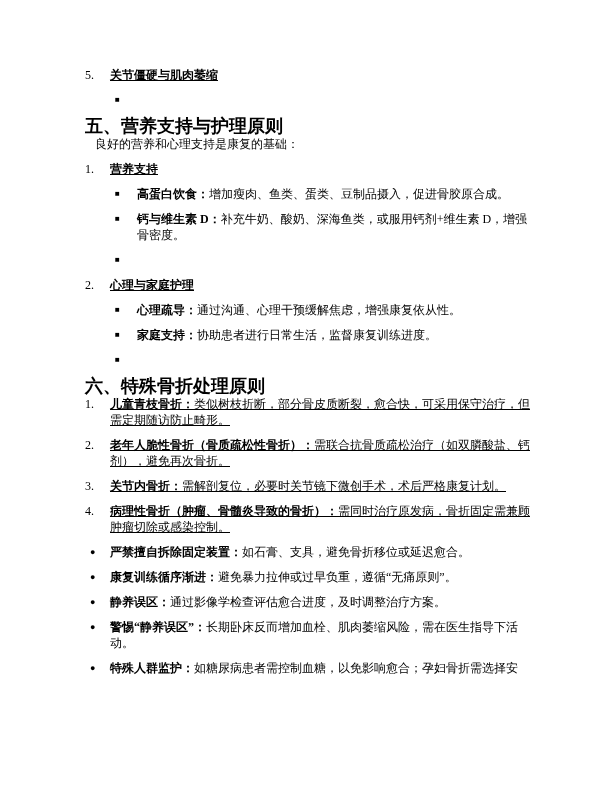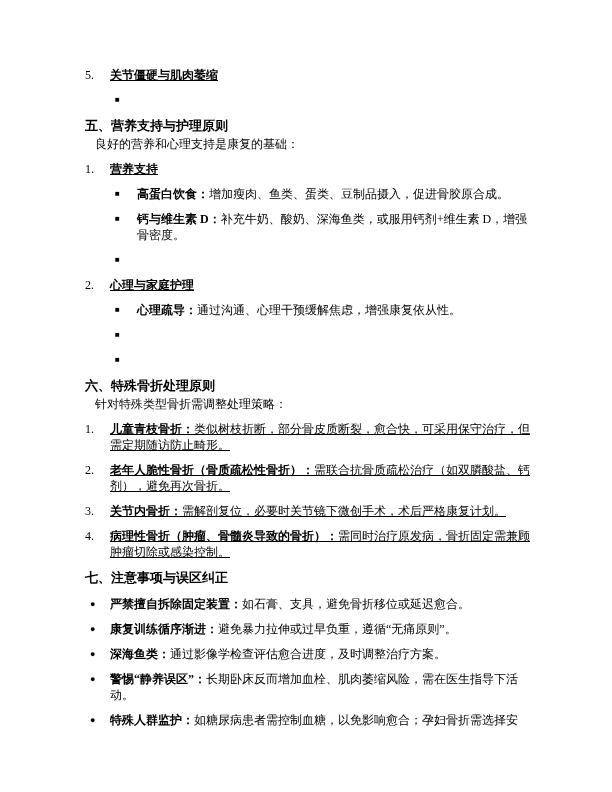--- a/index.html
+++ b/index.html
@@ -55,21 +55,21 @@
     padding-left: 5px;
   }
   .disc-row .disc {
     flex: 0 0 20px;
     font-size: 9px;
     line-height: 16px;
   }
   .disc-row .body { flex: 1; }
 
   .heading {
-    font-size: 13px;
+    font-size: 18px;
     line-height: 18px;
     font-weight: bold;
     margin: 0 0 1px 0;
   }
   .intro {
     margin: 0 0 9px 10px;
   }
 </style>
 </head>
 <body>
@@ -106,58 +106,57 @@
   <div class="oli">
     <span class="num">2.</span>
     <span class="body bold">心理与家庭护理</span>
   </div>
   <div class="sq-row">
     <span class="sq">■</span>
     <span class="body"><span class="bold">心理疏导：</span><span>通过沟通、心理干预缓解焦虑，增强康复依从性。</span></span>
   </div>
   <div class="sq-row">
     <span class="sq">■</span>
+    <span class="body"><span class="bold">家庭支持：</span><span>协助患者进行日常生活，监督康复训练进度。</span></span>
   </div>
   <div class="sq-row">
     <span class="sq">■</span>
   </div>
 
   <div class="heading">六、特殊骨折处理原则</div>
-  <div class="intro">针对特殊类型骨折需调整处理策略：</div>
 
   <div class="oli">
     <span class="num">1.</span>
     <span class="body"><span class="bold">儿童青枝骨折：</span><span>类似树枝折断，部分骨皮质断裂，愈合快，可采用保守治疗，但需定期随访防止畸形。</span></span>
   </div>
   <div class="oli">
     <span class="num">2.</span>
     <span class="body"><span class="bold">老年人脆性骨折（骨质疏松性骨折）：</span><span>需联合抗骨质疏松治疗（如双膦酸盐、钙剂），避免再次骨折。</span></span>
   </div>
   <div class="oli">
     <span class="num">3.</span>
     <span class="body"><span class="bold">关节内骨折：</span><span>需解剖复位，必要时关节镜下微创手术，术后严格康复计划。</span></span>
   </div>
   <div class="oli">
     <span class="num">4.</span>
     <span class="body"><span class="bold">病理性骨折（肿瘤、骨髓炎导致的骨折）：</span><span>需同时治疗原发病，骨折固定需兼顾肿瘤切除或感染控制。</span></span>
   </div>
 
-  <div class="heading" style="margin-bottom:9px;">七、注意事项与误区纠正</div>
 
   <div class="disc-row">
     <span class="disc">●</span>
     <span class="body"><span class="bold">严禁擅自拆除固定装置：</span><span>如石膏、支具，避免骨折移位或延迟愈合。</span></span>
   </div>
   <div class="disc-row">
     <span class="disc">●</span>
     <span class="body"><span class="bold">康复训练循序渐进：</span><span>避免暴力拉伸或过早负重，遵循“无痛原则”。</span></span>
   </div>
   <div class="disc-row">
     <span class="disc">●</span>
-    <span class="body"><span class="bold">深海鱼类：</span><span>通过影像学检查评估愈合进度，及时调整治疗方案。</span></span>
+    <span class="body"><span class="bold">静养误区：</span><span>通过影像学检查评估愈合进度，及时调整治疗方案。</span></span>
   </div>
   <div class="disc-row">
     <span class="disc">●</span>
     <span class="body"><span class="bold">警惕“静养误区”：</span><span>长期卧床反而增加血栓、肌肉萎缩风险，需在医生指导下活动。</span></span>
   </div>
   <div class="disc-row">
     <span class="disc">●</span>
     <span class="body"><span class="bold">特殊人群监护：</span><span>如糖尿病患者需控制血糖，以免影响愈合；孕妇骨折需选择安</span></span>
   </div>
 

